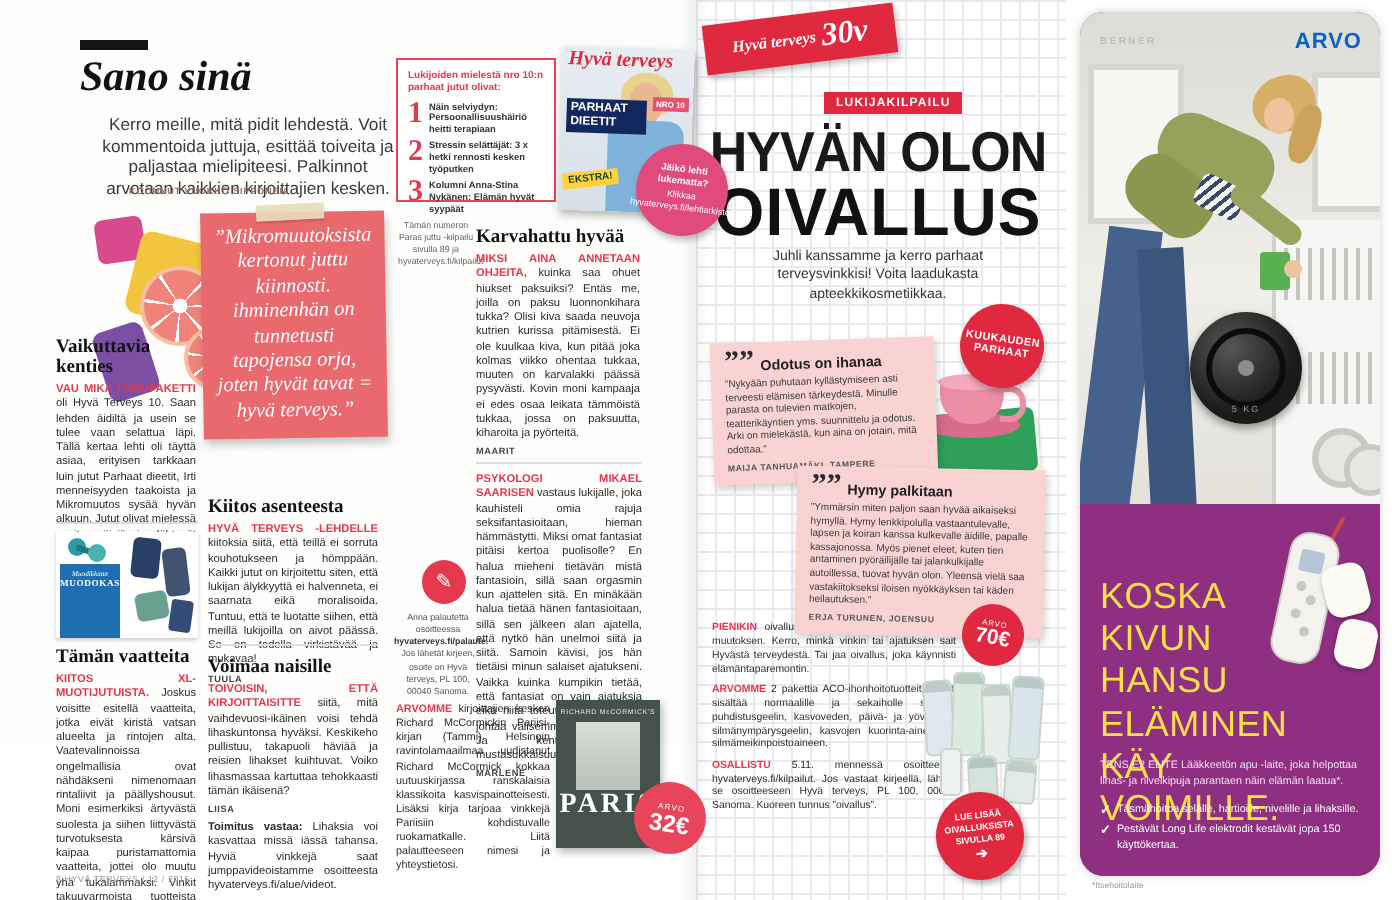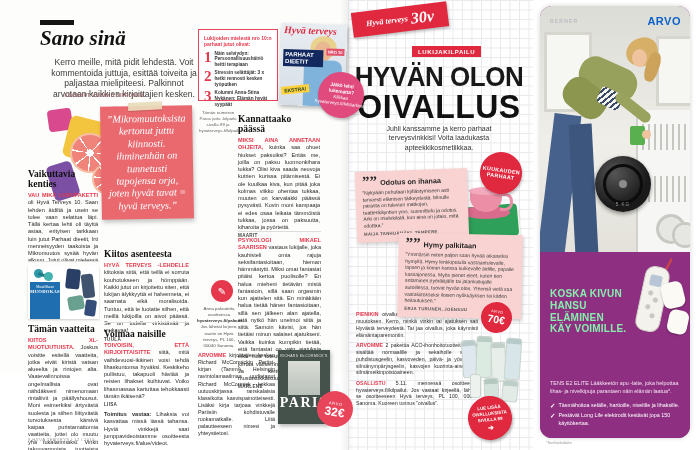--- a/index.html
+++ b/index.html
@@ -176,22 +176,22 @@
   .hand{left:102px;top:124px;width:9px;height:9px;background:#eec39e;border-radius:50%;}
   .jeans1{left:6px;top:108px;width:27px;height:140px;background:#46618c;transform:rotate(7deg);}
   .jeans2{left:32px;top:118px;width:23px;height:130px;background:#3d567e;transform:rotate(-3deg);}
   .det-box{left:90px;top:120px;width:15px;height:19px;background:#58b14e;border-radius:2px;}
   .weight{left:55px;top:150px;width:56px;height:56px;border-radius:50%;
       background:radial-gradient(circle at 36% 32%,#555 0,#1a1a1a 62%);box-shadow:0 2px 4px rgba(0,0,0,.4);}
   .weight .ring{position:absolute;left:8px;top:8px;width:40px;height:40px;border:3px solid #0c0c0c;border-radius:50%;box-sizing:border-box;}
   .weight .hole{position:absolute;left:24px;top:24px;width:8px;height:8px;background:#8c8c8c;border-radius:50%;}
   .weight .wl{position:absolute;left:0;bottom:5px;width:100%;text-align:center;font-size:4.5px;color:#9a9a9a;letter-spacing:1px;}
   .ad-purple{left:0;top:246px;width:150px;height:186px;background:#8e2f82;}
-  .ad-headline{position:absolute;left:10px;top:36px;width:92px;font-size:10px;font-weight:700;
-      color:#86efac;line-height:1.18;letter-spacing:.2px;}
+  .ad-headline{position:absolute;left:10px;top:36px;width:92px;font-size:18px;font-weight:400;
+      color:#fde047;line-height:1.18;letter-spacing:.2px;}
   .ad-headline span{display:block;}
   .tens{position:absolute;left:92px;top:8px;width:58px;height:112px;}
   .tens-body{position:absolute;left:8px;top:6px;width:23px;height:64px;background:#f3f2ec;border:1px solid #cfcfc8;
       border-radius:10px;transform:rotate(12deg);}
   .tens-screen{position:absolute;left:5px;top:8px;width:12px;height:11px;background:#b7c5d6;border-radius:2px;}
   .tens-btn{position:absolute;width:5px;height:5px;background:#c9c9c2;border-radius:50%;}
   .pad{position:absolute;background:#fbfaf5;border-radius:7px;box-shadow:0 1px 2px rgba(0,0,0,.3);}
   .wire{position:absolute;left:28px;top:-4px;width:1.5px;height:46px;background:#d4473f;transform:rotate(28deg);}
   .ad-body{position:absolute;left:10px;top:128px;width:132px;font-size:5.4px;line-height:1.4;color:#f3e3f0;}
   .ad-bullets{position:absolute;left:10px;top:150px;width:134px;}
@@ -293,21 +293,21 @@
     <div class="abs cv-line">PARHAAT DIEETIT</div>
     <div class="abs cv-chip">NRO 10</div>
     <div class="abs cv-extra">EKSTRA!</div>
   </div>
   <div class="abs cover-badge">
     <b>Jäikö lehti lukematta?</b>
     <span>Klikkaa hyvaterveys.fi/lehtiarkisto</span>
   </div>
 
   <div class="abs letter" style="left:238px;top:114px;width:82px;">
-    <h3>Kannattaako päässä</h3>
+    <h3>Karvahattu hyvää</h3>
     <p><span class="lead">MIKSI AINA ANNETAAN OHJEITA,</span> <span>kuinka saa ohuet hiukset paksuiksi? Entäs me, joilla on paksu luonnonkihara tukka? Olisi kiva saada neuvoja kutrien kurissa pitämisestä. Ei ole kuulkaa kiva, kun pitää joka kolmas viikko ohentaa tukkaa, muuten on karvalakki päässä pysyvästi. Kovin moni kampaaja ei edes osaa leikata tämmöistä tukkaa, jossa on paksuutta, kiharoita ja pyörteitä.</span></p>
     <div class="sig">MAARIT</div>
   </div>
   <div class="abs hr" style="left:238px;top:231px;width:83px;"></div>
 
   <div class="abs letter" style="left:238px;top:237px;width:83px;">
     <p><span class="lead">PSYKOLOGI MIKAEL SAARISEN</span> <span>vastaus lukijalle, joka kauhisteli omia rajuja seksifantasioitaan, hieman hämmästytti. Miksi omat fantasiat pitäisi kertoa puolisolle? En halua mieheni tietävän mistä fantasioin, sillä saan orgasmin kun ajattelen sitä. En minäkään halua tietää hänen fantasioitaan, sillä sen jälkeen alan ajatella, että nytkö hän unelmoi siitä ja siitä. Samoin kävisi, jos hän tietäisi minun salaiset ajatukseni. Vaikka kuinka kumpikin tietää, että fantasiat on vain ajatuksia eikä niitä toteuteta, saattaisi se johtaa välisemme viilenemiseen. Ja kenties jopa mustasukkaisuuteen.</span></p>
     <div class="sig">MARLENE</div>
   </div>
 

